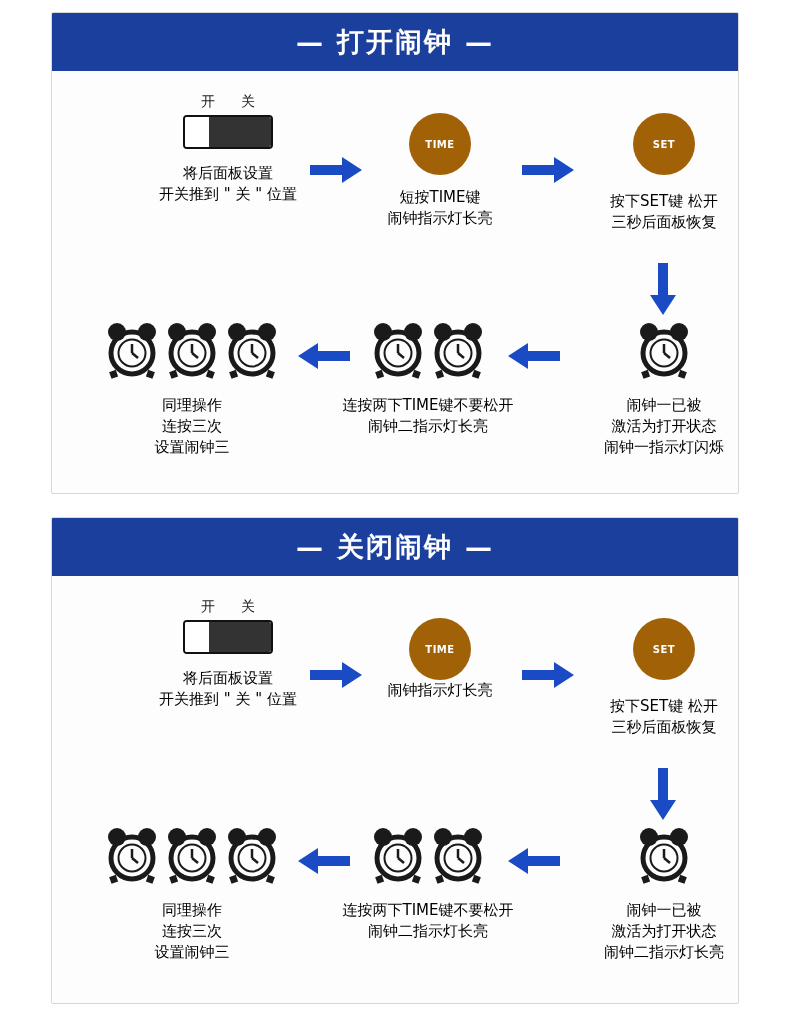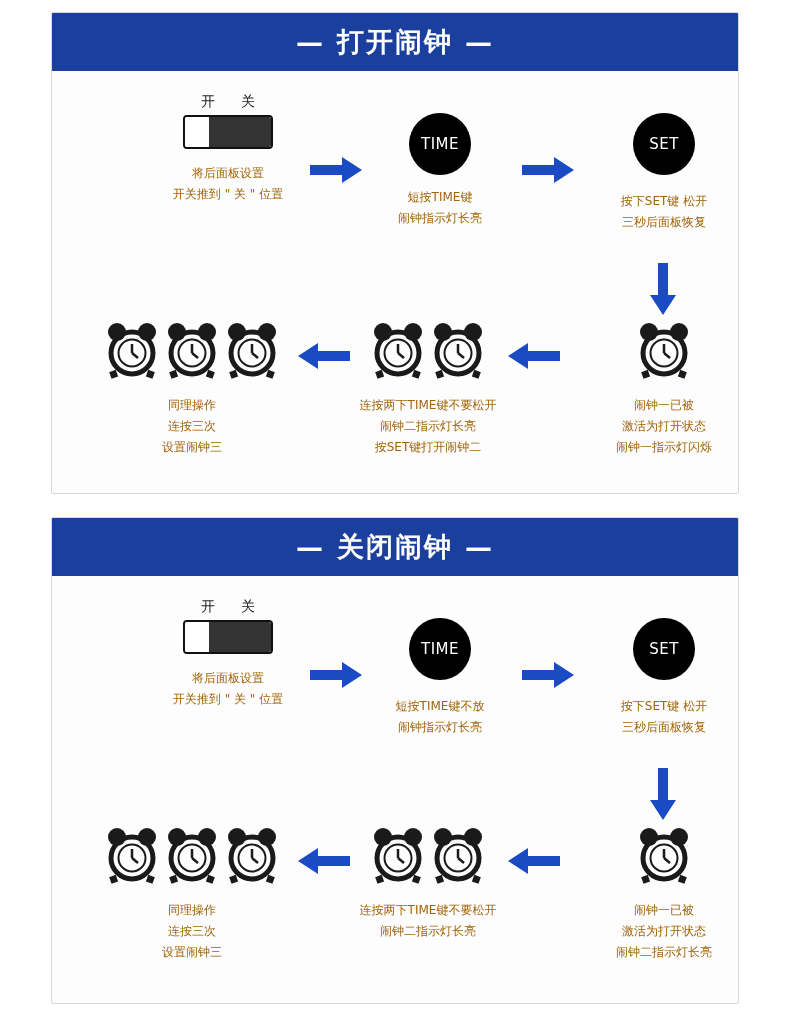--- a/index.html
+++ b/index.html
@@ -51,23 +51,23 @@
   }
   .panel-body {
     position: relative;
     height: calc(100% - 58px);
   }
   .step {
     position: absolute;
     text-align: center;
   }
   .caption {
-    font-size: 12px;
+    font-size: 15px;
     line-height: 21px;
-    color: #a16207;
+    color: #000000;
     white-space: nowrap;
   }
 
   
   .switch-labels {
     font-size: 14px;
     color: #222;
     display: flex;
     justify-content: center;
     gap: 26px;
@@ -91,27 +91,27 @@
   .switch .knob-right {
     width: 72%;
     background: #333333;
   }
 
   
   .key {
     width: 62px;
     height: 62px;
     border-radius: 50%;
-    background: #000000;
+    background: #a16207;
     color: #ffffff;
     display: flex;
     align-items: center;
     justify-content: center;
-    font-size: 15px;
-    font-weight: normal;
+    font-size: 10px;
+    font-weight: bold;
     margin: 0 auto;
     letter-spacing: 0.5px;
   }
 
   
   .arrow {
     position: absolute;
     color: #1b4bc4;
   }
   .arrow svg { display: block; }
@@ -229,21 +229,20 @@
               <circle cx="28" cy="32" r="13.5" fill="none" stroke="#1a1a1a" stroke-width="2"></circle>
               <line x1="28" y1="32" x2="28" y2="23" stroke="#1a1a1a" stroke-width="2.5"></line>
               <line x1="28" y1="32" x2="34" y2="37" stroke="#1a1a1a" stroke-width="2.5"></line>
               <rect x="6" y="50" width="7" height="7" fill="#1a1a1a" transform="rotate(-20 9 53)"></rect>
               <rect x="43" y="50" width="7" height="7" fill="#1a1a1a" transform="rotate(20 47 53)"></rect>
             </svg>
           </span>
         </div>
         <div class="caption" style="margin-top:16px;">连按两下TIME键不要松开</div>
         <div class="caption">闹钟二指示灯长亮</div>
-        <div class="caption">按SET键打开闹钟二</div>
       </div>
 
       <div class="arrow" style="left:246px; top:272px;">
         <svg width="52" height="26" viewBox="0 0 52 26">
             <path d="M52 8 H20 V0 L0 13 L20 26 V18 H52 Z" fill="#1b4bc4"></path>
           </svg>
       </div>
 
       <div class="step" style="left:34px; top:250px; width:212px;">
         <div class="clock-group">
@@ -314,21 +313,20 @@
       </div>
 
       <div class="arrow" style="left:258px; top:86px;">
         <svg width="52" height="26" viewBox="0 0 52 26">
             <path d="M0 8 H32 V0 L52 13 L32 26 V18 H0 Z" fill="#1b4bc4"></path>
           </svg>
       </div>
 
       <div class="step" style="left:290px; top:42px; width:196px;">
         <div class="key">TIME</div>
-        <div class="caption" style="margin-top:16px;">短按TIME键不放</div>
         <div class="caption">闹钟指示灯长亮</div>
       </div>
 
       <div class="arrow" style="left:470px; top:86px;">
         <svg width="52" height="26" viewBox="0 0 52 26">
             <path d="M0 8 H32 V0 L52 13 L32 26 V18 H0 Z" fill="#1b4bc4"></path>
           </svg>
       </div>
 
       <div class="step" style="left:514px; top:42px; width:196px;">

